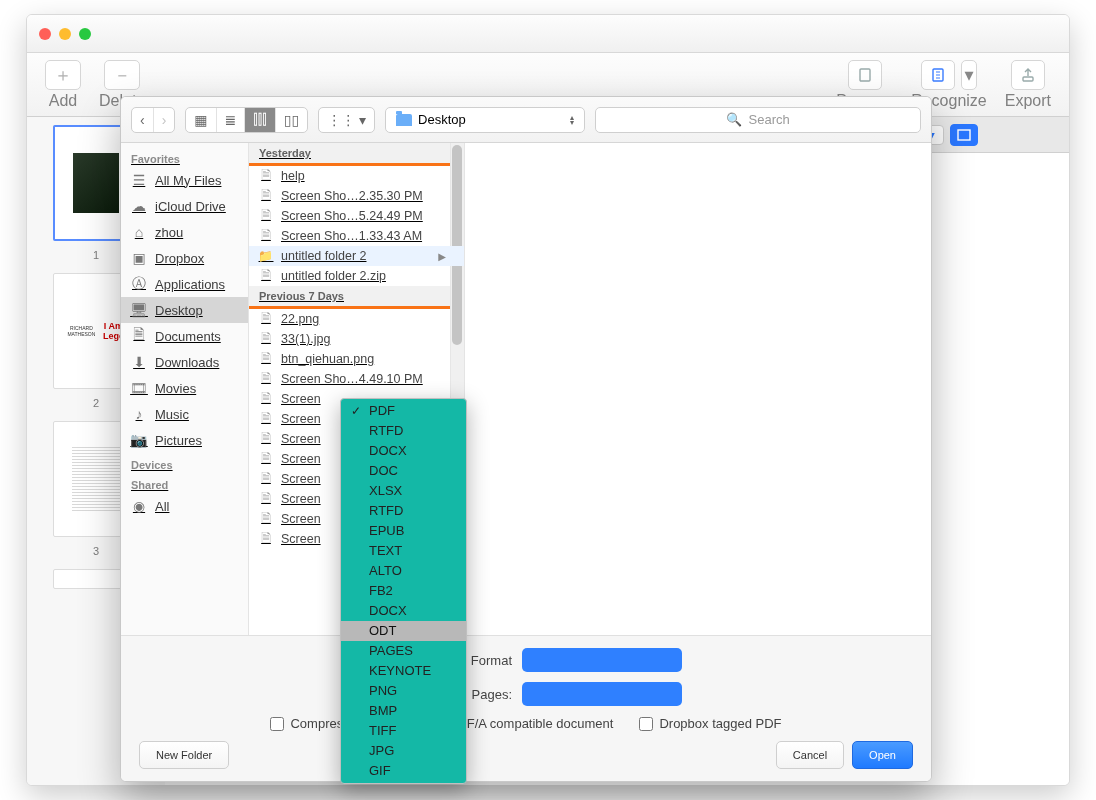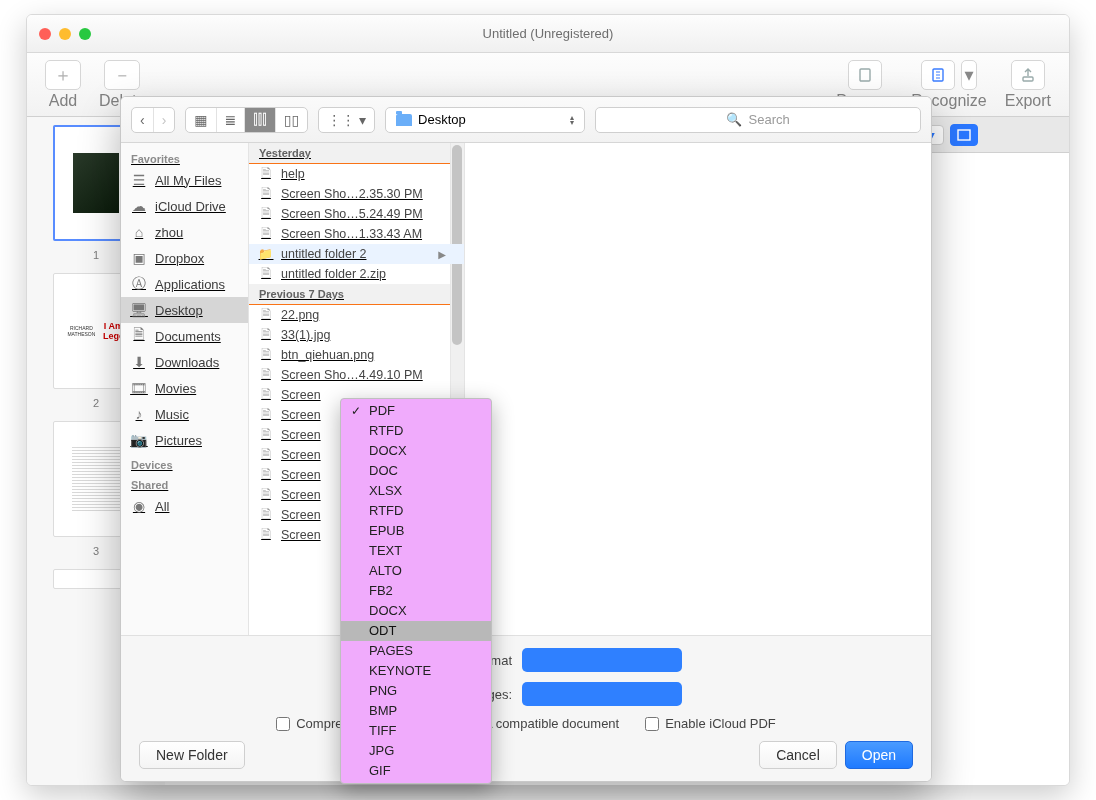--- a/index.html
+++ b/index.html
@@ -57,58 +57,57 @@
   .dlg-body { flex:1; display:flex; min-height:0;text-decoration:underline; }
   .sidebar { width:128px; background:#fafafa; border-right:1px solid #e4e4e4; overflow:hidden; font-size:13px; padding-top:4px; }
   .sb-head { color:#8a8a8a; font-size:11px; padding:6px 10px 2px; font-weight:600;}
   .sb-item { display:flex; align-items:center; gap:8px; padding:3px 10px; color:#3b3b3b; height:26px; white-space:nowrap;}
   .sb-item.sel { background:#d6d6d6; }
   .sb-item .ic { width:16px; height:16px; color:#777; display:flex; align-items:center; justify-content:center; font-size:14px;}
 
   .filecol { flex:0 0 216px; border-right:1px solid #e4e4e4; position:relative; overflow:hidden;}
   .filecol .scroll-track { position:absolute; right:0; top:0; bottom:0; width:14px; background:#f0f0f0; border-left:1px solid #e6e6e6;}
   .filecol .scroll-thumb { position:absolute; right:2px; top:2px; width:10px; height:200px; background:#c4c4c4; border-radius:5px;}
-  .grp-head { background:#f1f1f1; font-weight:600; font-size:11px; color:#626262; padding:4px 10px; border-bottom:1px solid #f97316;}
+  .grp-head { background:#f1f1f1; font-weight:600; font-size:11px; color:#626262; padding:4px 10px; border-bottom:3px solid #f97316;}
   .row { display:flex; align-items:center; gap:8px; padding:2px 10px; font-size:12.5px; color:#444; height:20px; position:relative;}
   .row .fi { width:14px; height:14px; display:flex; align-items:center; justify-content:center; color:#9a9a9a; font-size:12px;}
   .row .fi.folder { color:#3a92f7; }
   .row.sel { background:#eaf3ff; }
   .row .caret { position:absolute; right:18px; color:#888; font-size:10px; }
   .filecol2 { flex:1; }
 
   .dlg-bottom { border-top:1px solid #e0e0e0; background:#f6f6f6; padding:12px 14px 10px; display:flex; flex-direction:column; gap:10px; }
   .form-row { display:flex; align-items:center; gap:10px; justify-content:center; font-size:13px; color:#444; }
   .form-row label { width:142px; text-align:right; }
   .blue-pill { background:#2f80ff; height:24px; width:160px; border-radius:5px; }
   .checks { display:flex; gap:26px; justify-content:center; font-size:13px; color:#444; }
   .checks label { display:flex; align-items:center; gap:6px;}
   .checks input { width:14px; height:14px; }
   .dlg-buttons { display:flex; align-items:center; padding:0 4px 2px;}
-  .btn { height:28px; padding:8px 16px; border:1px solid #cfcfcf; border-radius:5px; background:linear-gradient(#fff,#f4f4f4); font-size:14px; color:#333; display:flex; align-items:center;}
+  .btn { height:28px; padding:8px 16px; border:1px solid #cfcfcf; border-radius:5px; background:linear-gradient(#fff,#f4f4f4); font-size:11px; color:#333; display:flex; align-items:center;}
   .btn.primary { background:linear-gradient(#4a9bff,#1f7aff); color:#fff; border-color:#1f6ae0;text-align:right;}
   .dlg-buttons .spacer { flex:1; }
 
   
-  .popup { position:absolute; left:340px; top:398px; width:152px; background:#f0abfc; border:1px solid #bfbfbf; box-shadow:0 6px 22px rgba(0,0,0,.3); border-radius:4px; padding:2px 0; z-index:10; }
+  .popup { position:absolute; left:340px; top:398px; width:127px; background:#14b8a6; border:1px solid #bfbfbf; box-shadow:0 6px 22px rgba(0,0,0,.3); border-radius:4px; padding:2px 0; z-index:10; }
   .popup .item { font-size:13px; padding:1px 16px 1px 28px; position:relative; color:#222; line-height:18px;}
   .popup .item.checked::before { content:"✓"; position:absolute; left:10px; font-size:12px; }
   .popup .item.hl { background:#b8b8b8; color:#111; }
 </style>
 </head>
 <body>
 
 <div class="app-window">
 
   <div class="titlebar">
     <div class="traffic">
       <span class="t-red"></span>
       <span class="t-yellow"></span>
       <span class="t-green"></span>
     </div>
-    <div class="title">Untitled (Unregistered)</div>
   </div>
 
   <div class="toolbar">
     <div class="group">
       <div class="tool-btn">＋</div>
       <div class="tool-label">Add</div>
     </div>
     <div class="group">
       <div class="tool-btn">－</div>
       <div class="tool-label">Delete</div>
@@ -373,21 +372,21 @@
     <div class="checks">
       <label>
           <input type="checkbox" style="">
           <span>Compress images usin</span>
         </label>
       <label>
           <span>PDF/A compatible document</span>
         </label>
       <label>
           <input type="checkbox" style="">
-          <span>Enable iCloud PDF</span>
+          <span>Dropbox tagged PDF</span>
         </label>
     </div>
     <div class="dlg-buttons">
       <div class="btn">New Folder</div>
       <div class="spacer"></div>
       <div class="btn">Cancel</div>
       <div style="width:8px;"></div>
       <div class="btn primary">Open</div>
     </div>
   </div>

